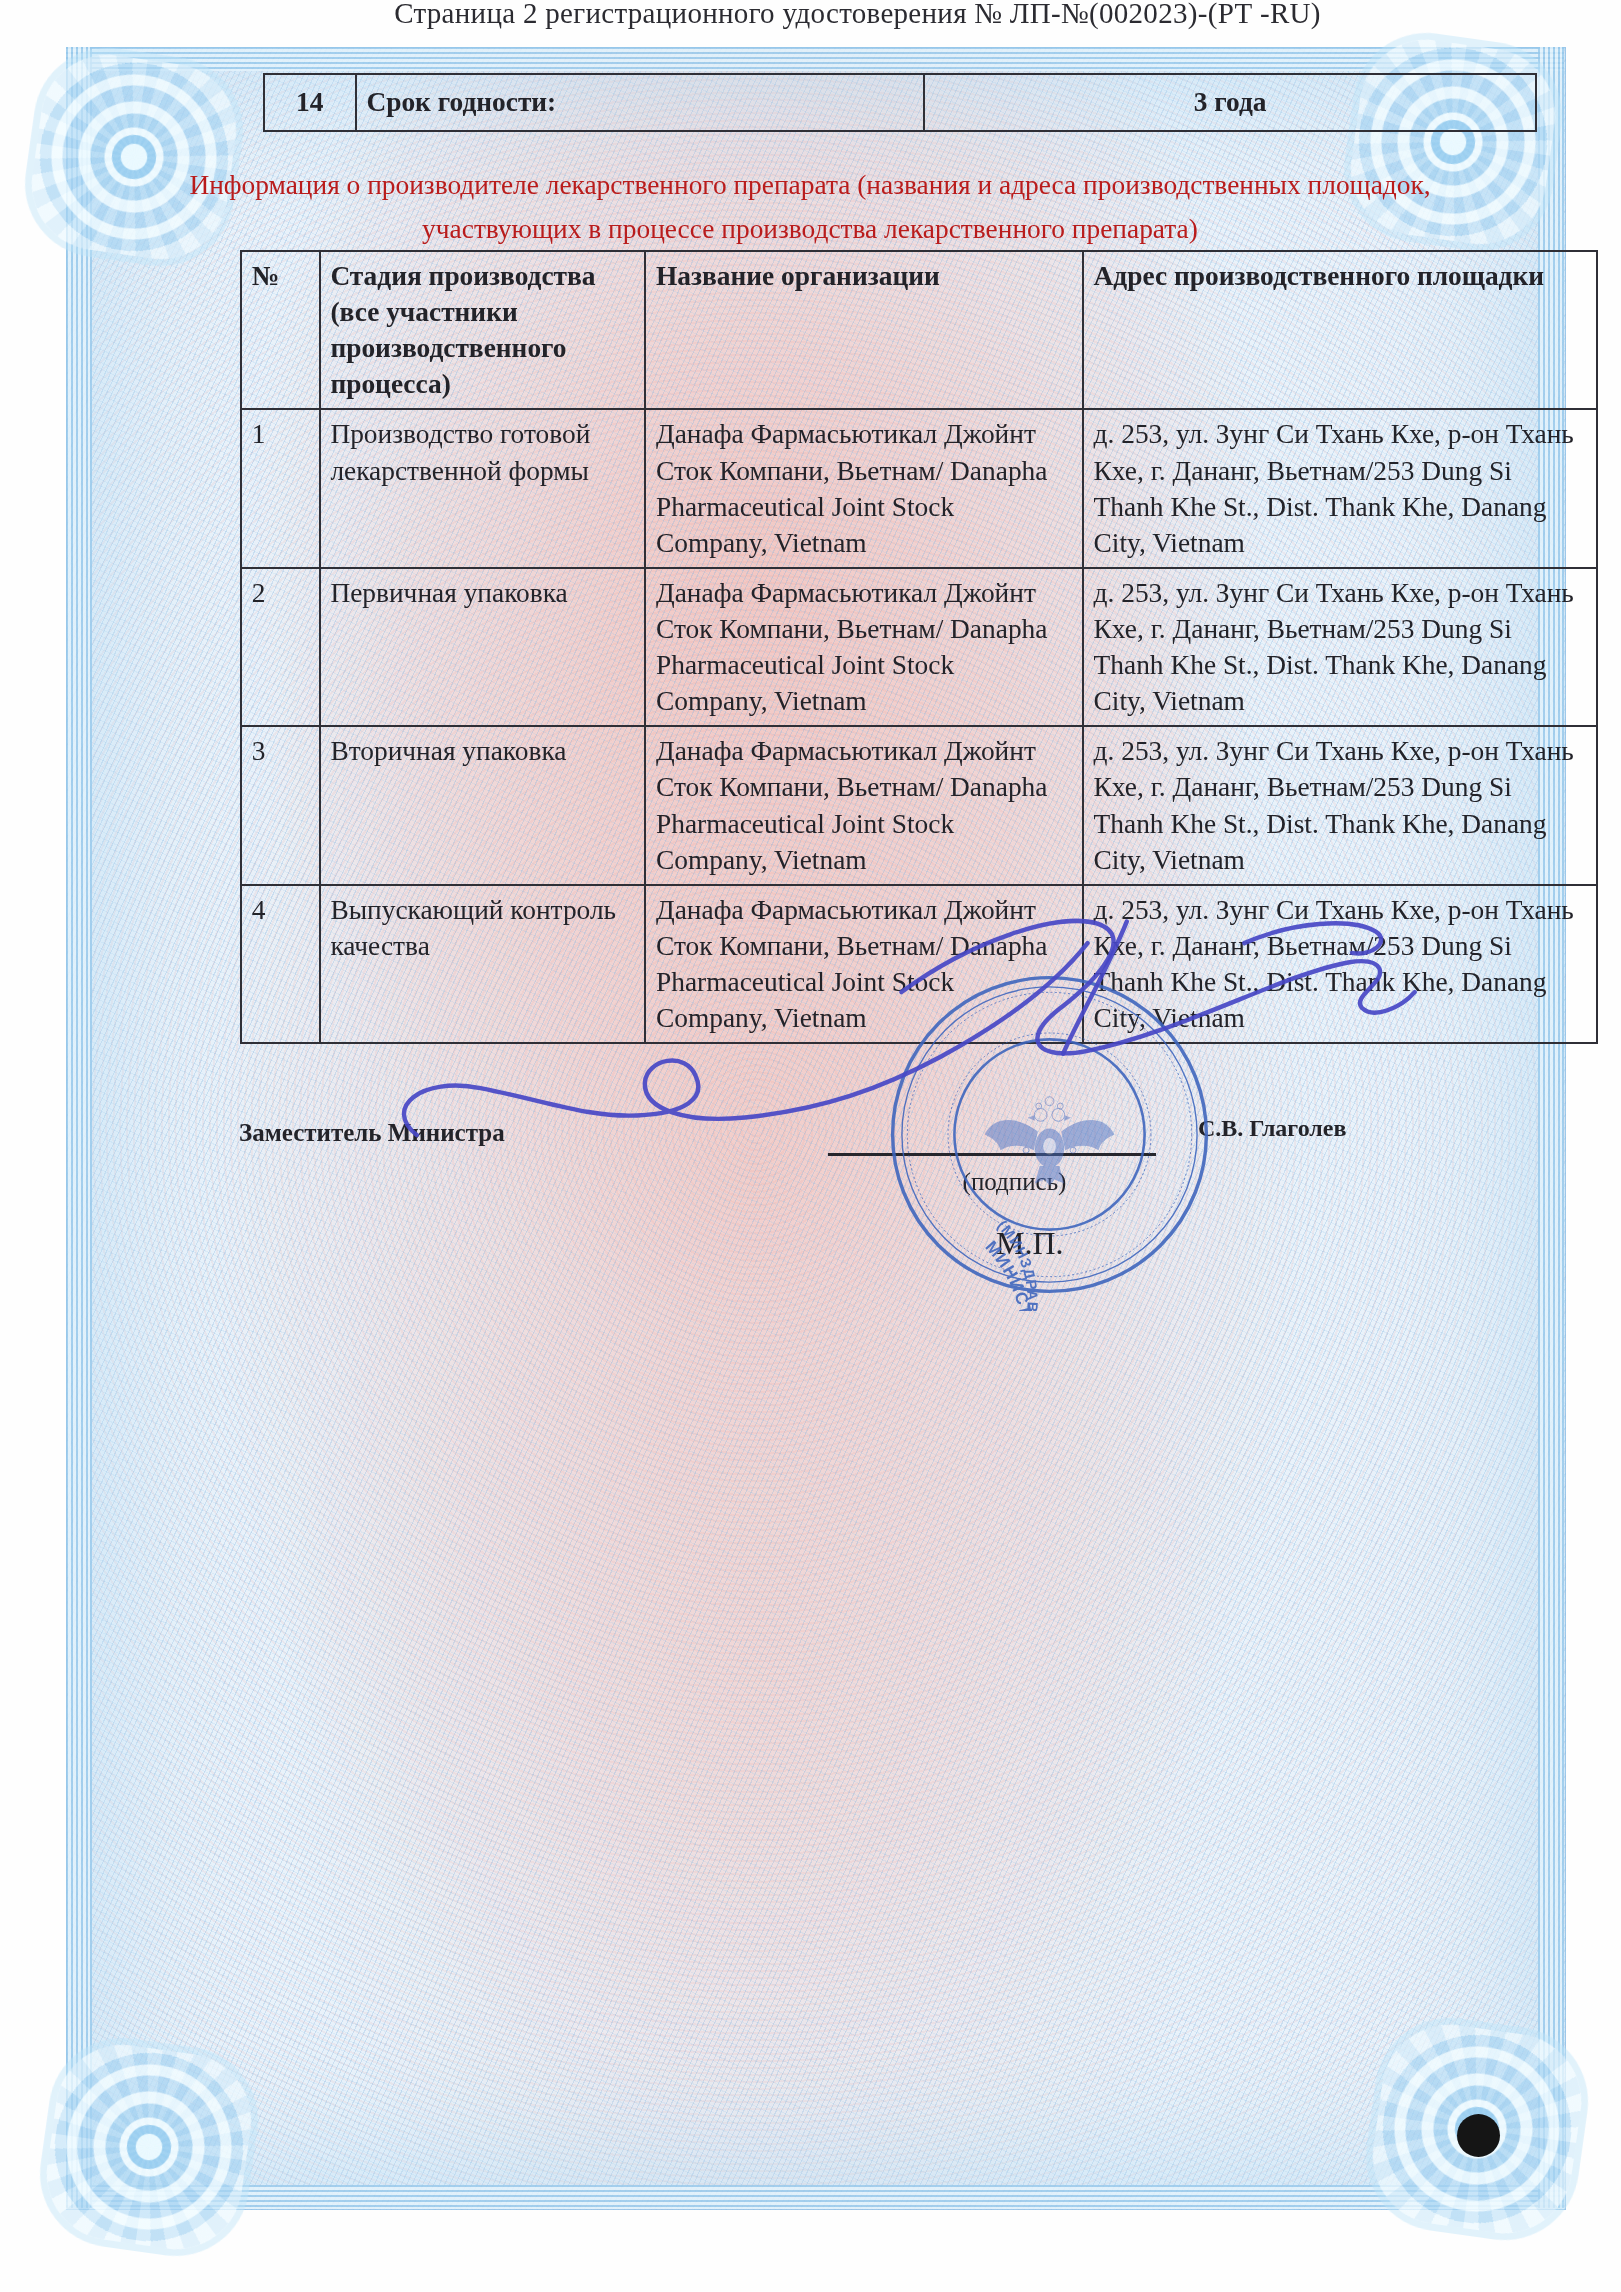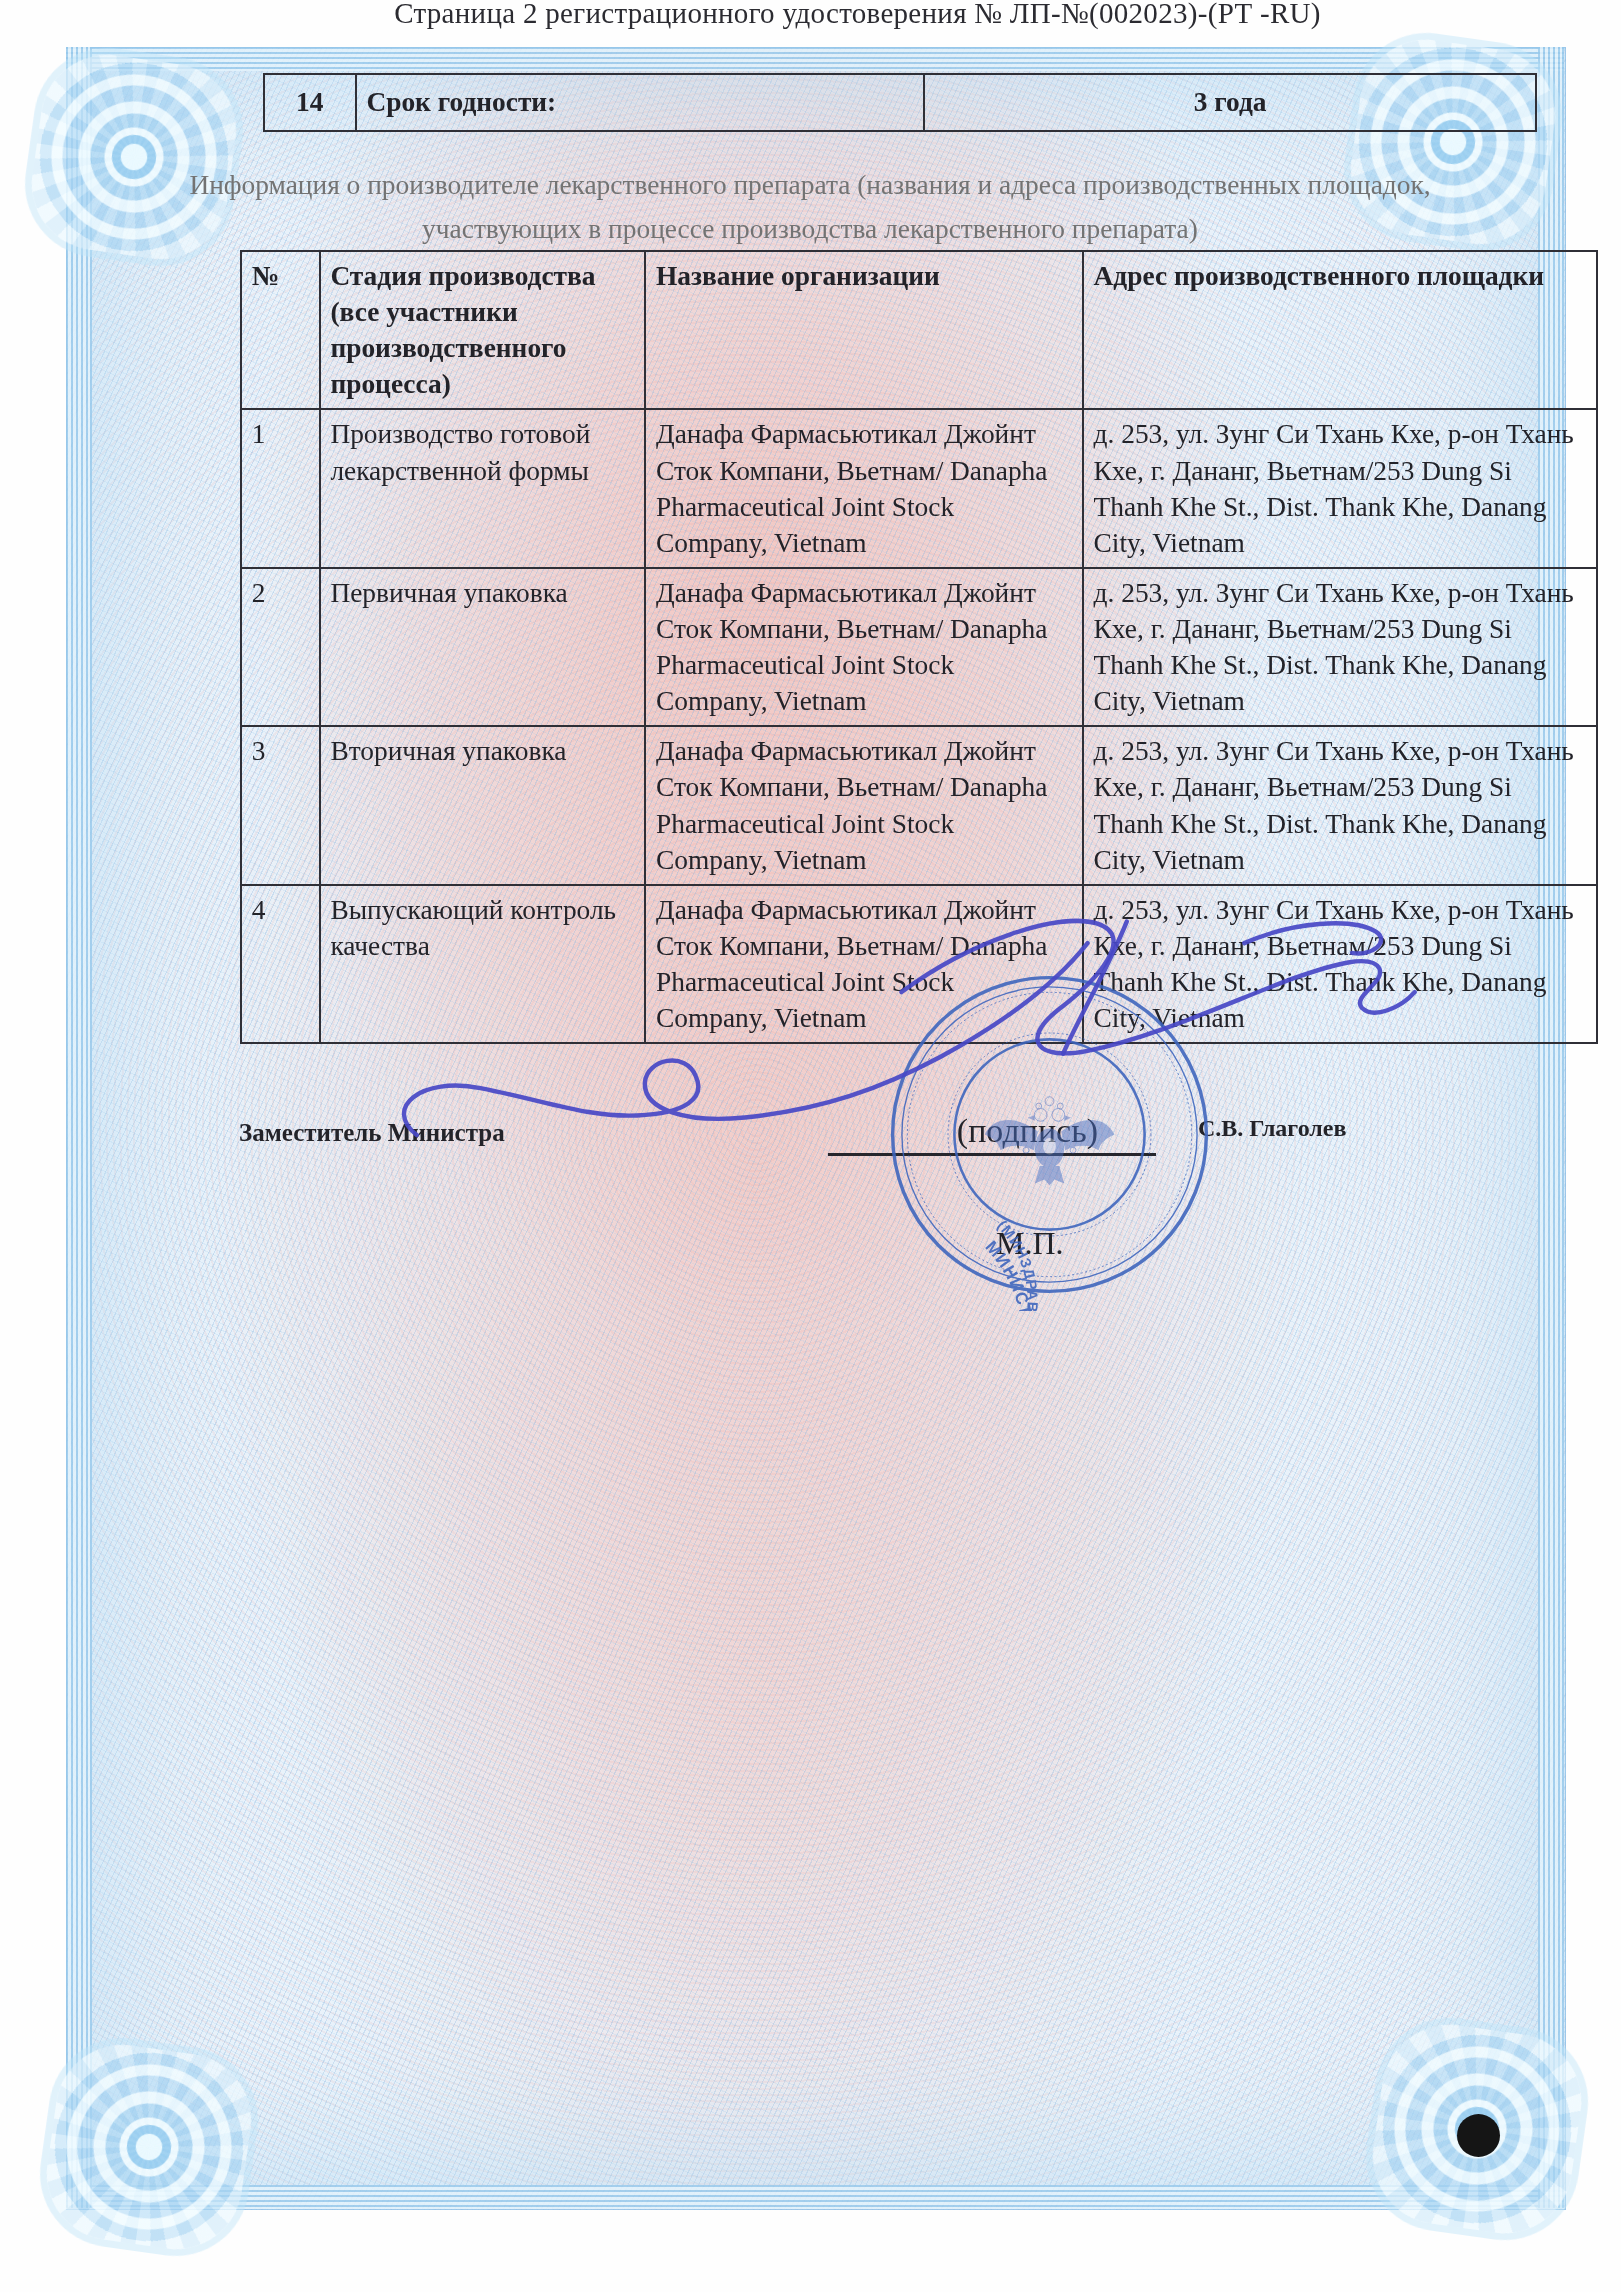--- a/index.html
+++ b/index.html
@@ -57,32 +57,32 @@
     font-size:29px;letter-spacing:0.3px;color:#2b2b31;white-space:nowrap;
   }
   table{border-collapse:collapse;table-layout:fixed;position:absolute;background:transparent;}
   td,th{border:2px solid #2f2f36;vertical-align:top;padding:5.9px 9.8px;font-size:27.4px;line-height:1.32;text-align:left;}
   .top-table{left:240px;top:73px;width:1274px;height:59px;margin-left:23px;}
   .top-table td{vertical-align:middle;font-weight:bold;}
   .top-table .c-num{text-align:center;}
   .top-table .c-val{text-align:center;}
   .intro{
     position:absolute;left:124px;top:163px;width:1372px;text-align:center;
-    font-size:27.4px;line-height:1.62;color:#737373;
+    font-size:27.4px;line-height:1.62;color:#b91c1c;
   }
   .main-table{left:240px;top:250px;width:1269px;}
   .main-table th{font-weight:bold;}
   .main-table .col-num{text-align:left;}
   .r-head{height:137px;} .r-1{height:155px;} .r-2{height:144px;} .r-3{height:144px;} .r-4{height:139px;}
 
   
   .sig-title{position:absolute;left:239px;top:1119px;font-size:25px;font-weight:bold;}
   .signer-name{position:absolute;left:1198px;top:1115px;font-size:24px;font-weight:bold;}
   .sig-line{position:absolute;left:828px;top:1153px;width:328px;height:2.9px;background:#26262c;}
-  .sig-caption{position:absolute;left:931px;top:1112px;width:167px;text-align:right;font-size:34px;}
+  .sig-caption{position:absolute;left:931px;top:1168px;width:167px;text-align:center;font-size:25px;}
   .seal-caption{position:absolute;left:956px;top:1225px;font-size:32px;margin-left:40px;}
 
   
   .stamp{position:absolute;left:873px;top:958px;width:353px;height:353px;filter:blur(0.7px);opacity:.88;}
   .stamp circle{fill:none;stroke:#3c64bd;}
   .stamp text{fill:#3c64bd;font-family:"Liberation Sans","DejaVu Sans",sans-serif;font-weight:bold;}
   .scribble{position:absolute;left:372px;top:902px;width:1059px;height:284px;}
   .scribble path{fill:none;stroke:rgba(72,72,198,0.92);stroke-width:4.5;stroke-linecap:round;}
 </style>
 </head>

